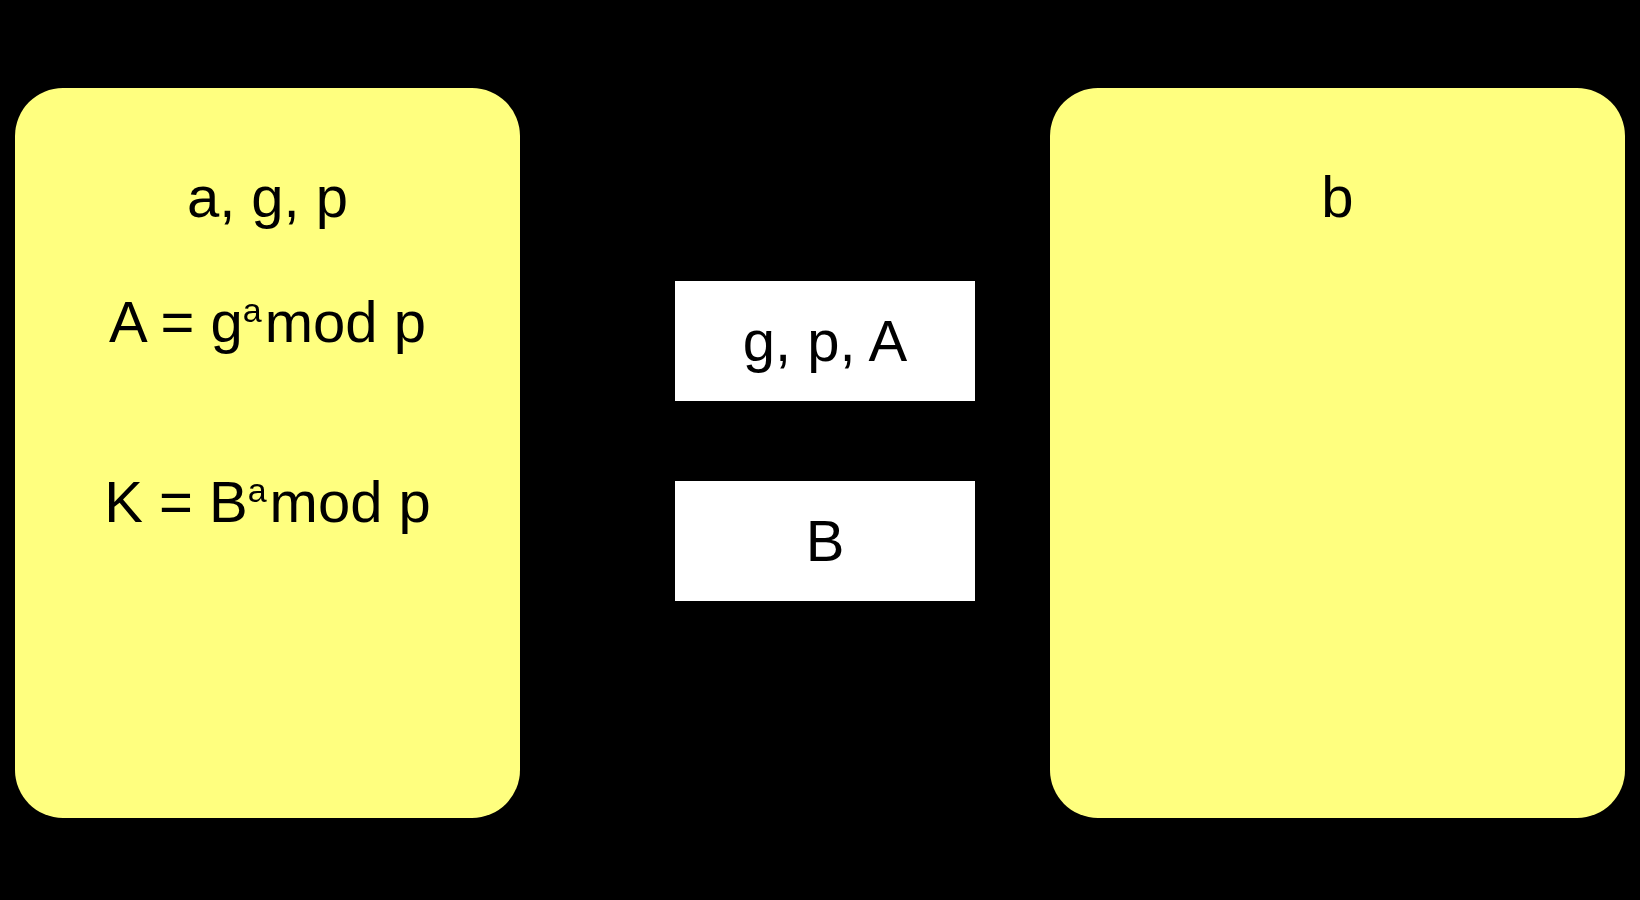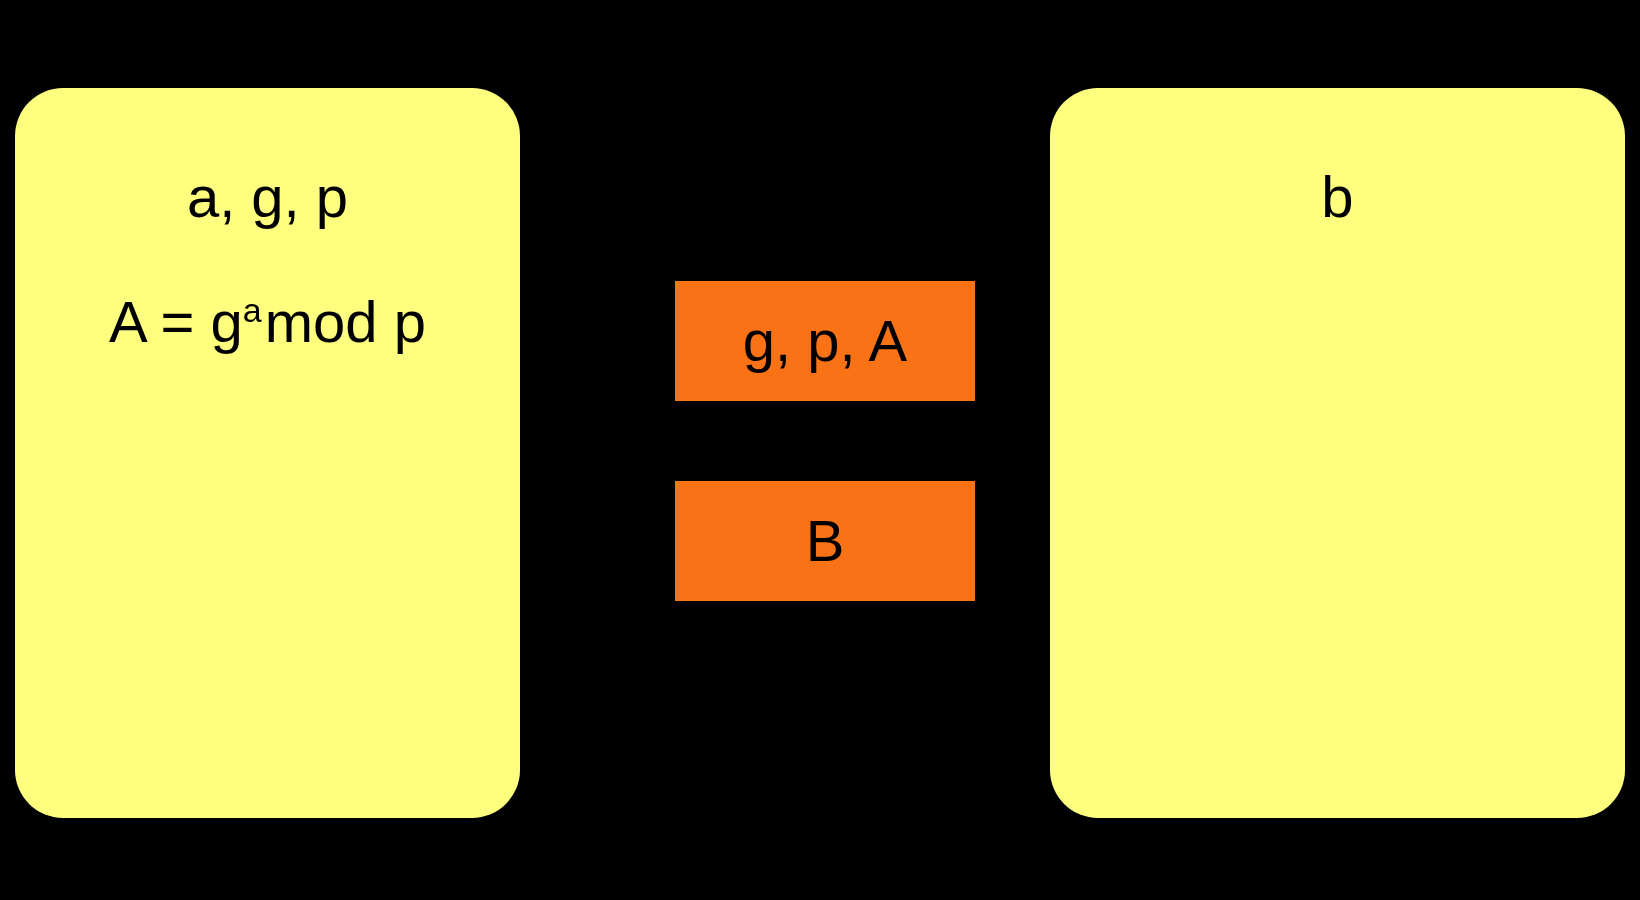--- a/index.html
+++ b/index.html
@@ -52,21 +52,21 @@
     font-size: 34px;
     vertical-align: super;
     line-height: 0;
     letter-spacing: 0;
     padding-right: 3px;
   }
 
   
   .message-box {
     position: absolute;
-    background: #f97316;
+    background: #ffffff;
     box-sizing: border-box;
     display: flex;
     align-items: center;
     justify-content: center;
   }
   #message-box-1 { left: 675px; top: 281px; width: 300px; height: 120px; }
   #message-box-2 { left: 675px; top: 481px; width: 300px; height: 120px; }
 
   .message-label {
     color: #000000;
@@ -81,20 +81,23 @@
 <div id="canvas">
 
   <div id="party-left" class="party-box">
 
     <div class="party-line line-secret">a, g, p</div>
 
     <div class="party-line line-public">
       <span>A = g</span><sup class="exp">a</sup><span>mod p</span>
     </div>
 
+    <div class="party-line line-shared">
+      <span>K = B</span><sup class="exp">a</sup><span>mod p</span>
+    </div>
 
   </div>
 
   <div id="message-box-1" class="message-box">
     <span class="message-label">g, p, A</span>
   </div>
 
   <div id="message-box-2" class="message-box">
     <span class="message-label">B</span>
   </div>

